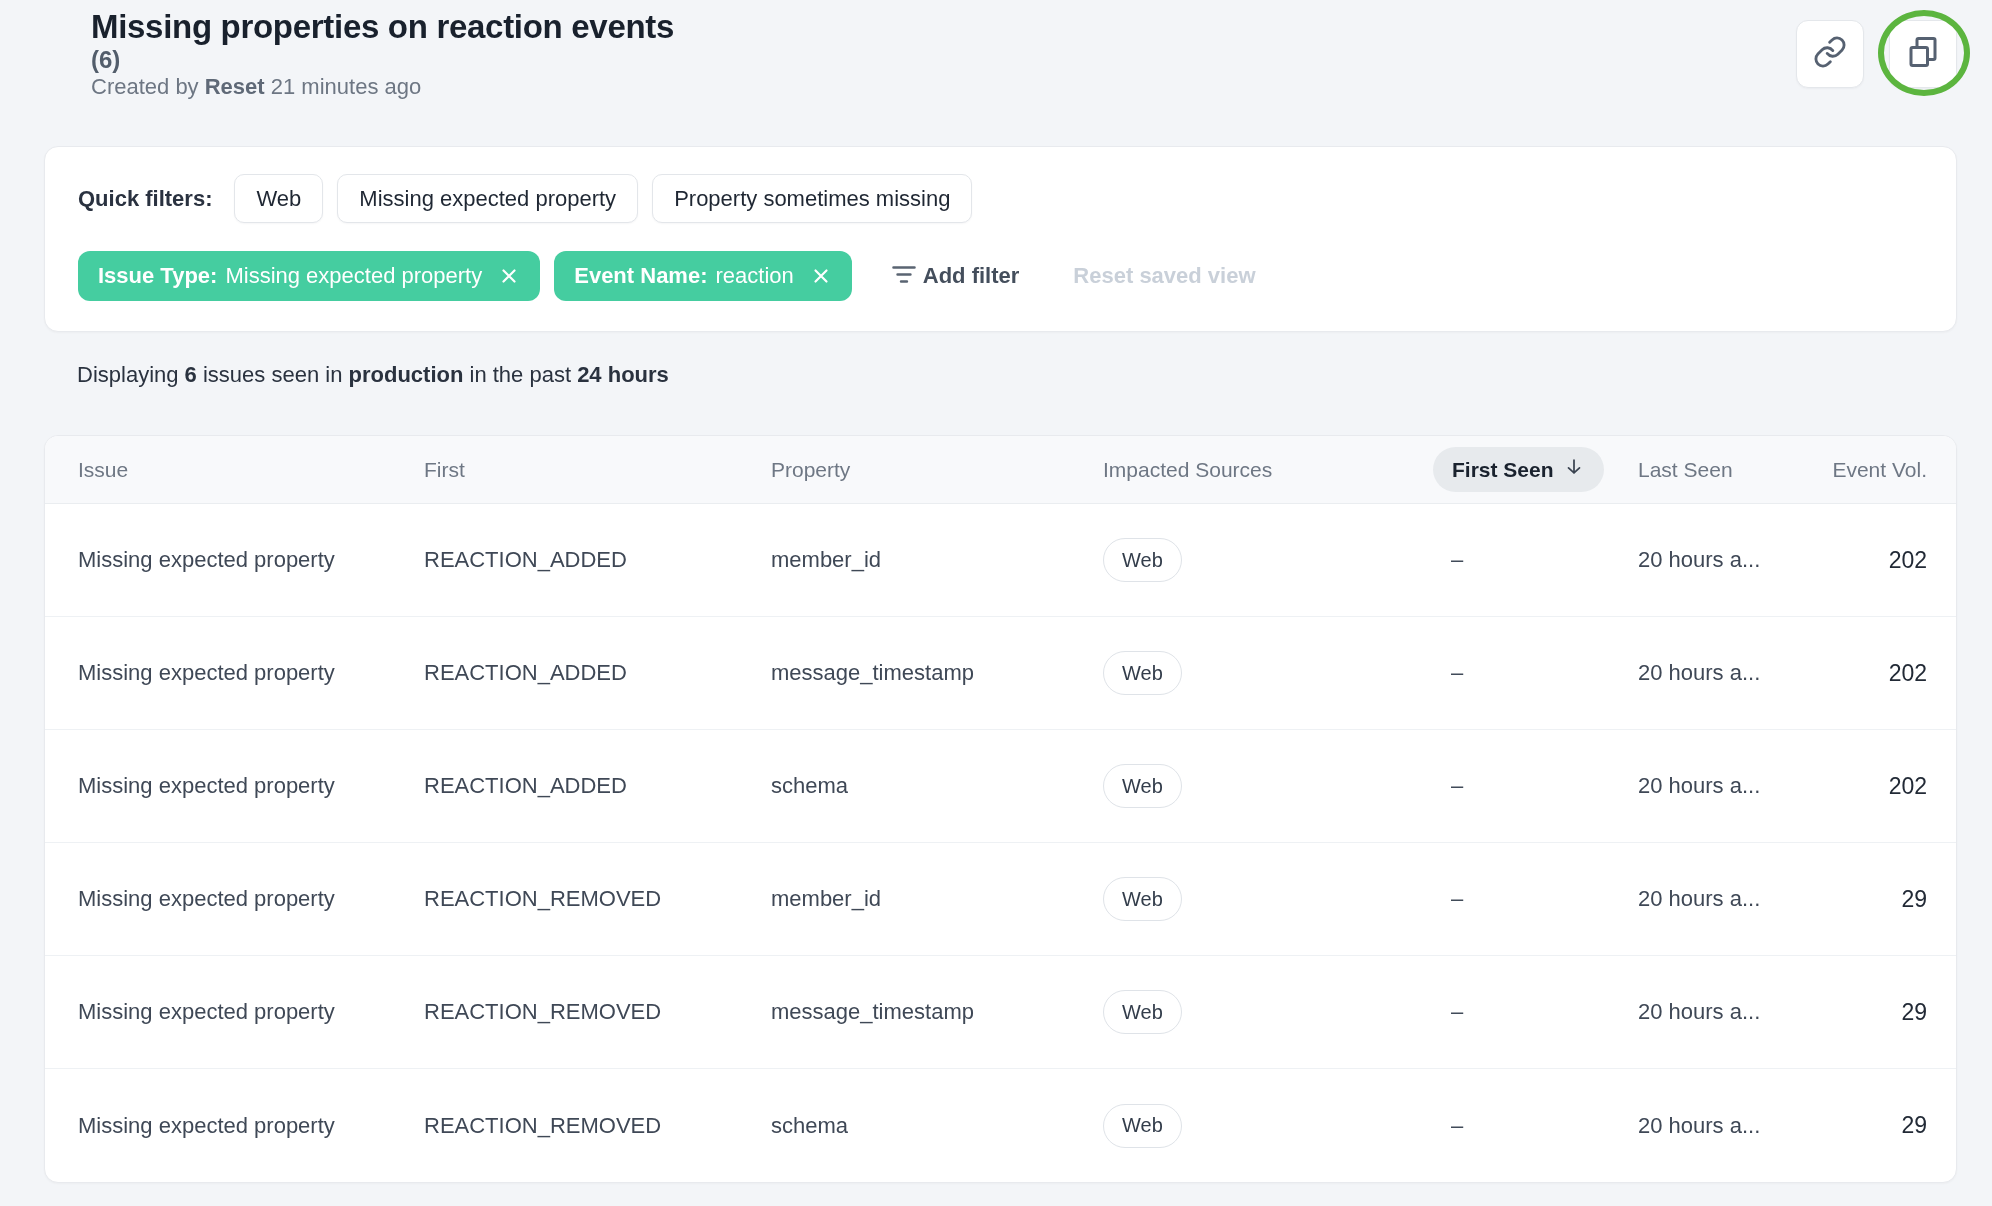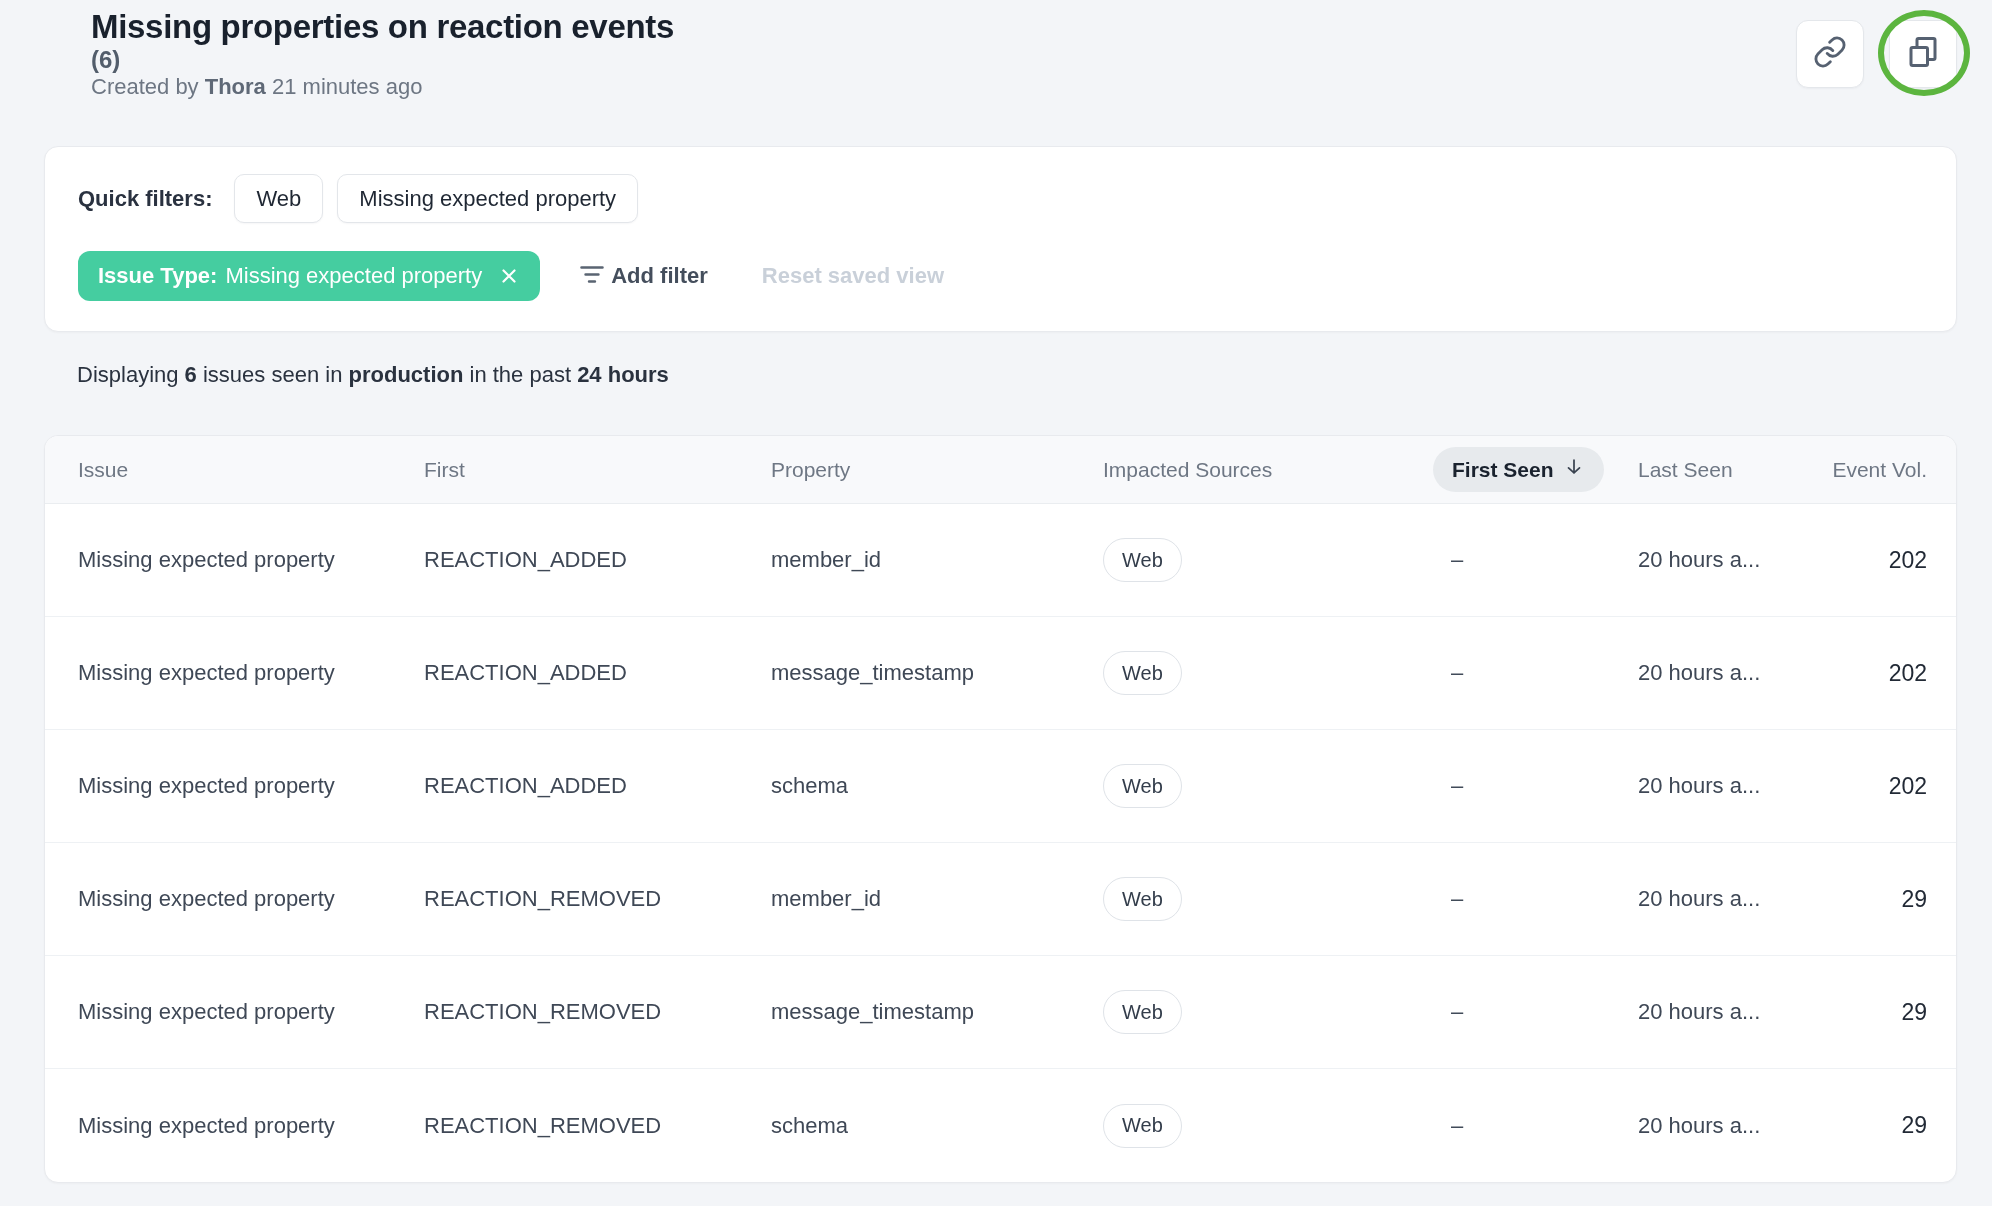--- a/index.html
+++ b/index.html
@@ -95,21 +95,21 @@
   }
   .dash-cell { padding-left:18px; color:#414b59; }
 </style>
 </head>
 <body>
 
 <div class="header-row">
   <div class="title-group">
     <span class="page-title">Missing properties on reaction events</span>
     <span class="title-count">(6)</span>
-    <span class="created-by"><span>Created by </span><span class="created-author">Thora</span><span> 21 minutes ago</span></span>
+    <span class="created-by"><span>Created by </span><span class="created-author">Reset</span><span> 21 minutes ago</span></span>
   </div>
   <div class="header-actions">
     <div class="icon-btn">
       <span>
         <svg width="34" height="34" viewBox="0 0 24 24" fill="none" stroke="#566171" stroke-width="2" stroke-linecap="round" stroke-linejoin="round">
           <path d="M10 13a5 5 0 0 0 7.54.54l3-3a5 5 0 0 0-7.07-7.07l-1.72 1.71"></path>
           <path d="M14 11a5 5 0 0 0-7.54-.54l-3 3a5 5 0 0 0 7.07 7.07l1.71-1.71"></path>
         </svg>
       </span>
     </div>
@@ -123,25 +123,35 @@
     </div>
     <div class="annotation-circle"></div>
   </div>
 </div>
 
 <div class="card filter-card">
   <div class="quick-row">
     <span class="quick-label">Quick filters:</span>
     <button class="quick-btn">Web</button>
     <button class="quick-btn">Missing expected property</button>
+    <button class="quick-btn">Property sometimes missing</button>
   </div>
   <div class="active-row">
     <div class="filter-chip">
       <span class="chip-label">Issue Type:</span>
       <span>Missing expected property</span>
+      <span class="chip-close">
+        <svg width="22" height="22" viewBox="0 0 24 24" fill="none" stroke="#ffffff" stroke-width="2.4" stroke-linecap="round">
+            <path d="M6 6l12 12M18 6L6 18"></path>
+          </svg>
+      </span>
+    </div>
+    <div class="filter-chip">
+      <span class="chip-label">Event Name:</span>
+      <span>reaction</span>
       <span class="chip-close">
         <svg width="22" height="22" viewBox="0 0 24 24" fill="none" stroke="#ffffff" stroke-width="2.4" stroke-linecap="round">
             <path d="M6 6l12 12M18 6L6 18"></path>
           </svg>
       </span>
     </div>
     <div class="add-filter">
       <span>
         <svg width="28" height="28" viewBox="0 0 24 24" fill="none" stroke="#5a6472" stroke-width="2.2" stroke-linecap="round">
             <path d="M3 6.5h18M6.5 12.5h11M9.5 18.5h5"></path>

